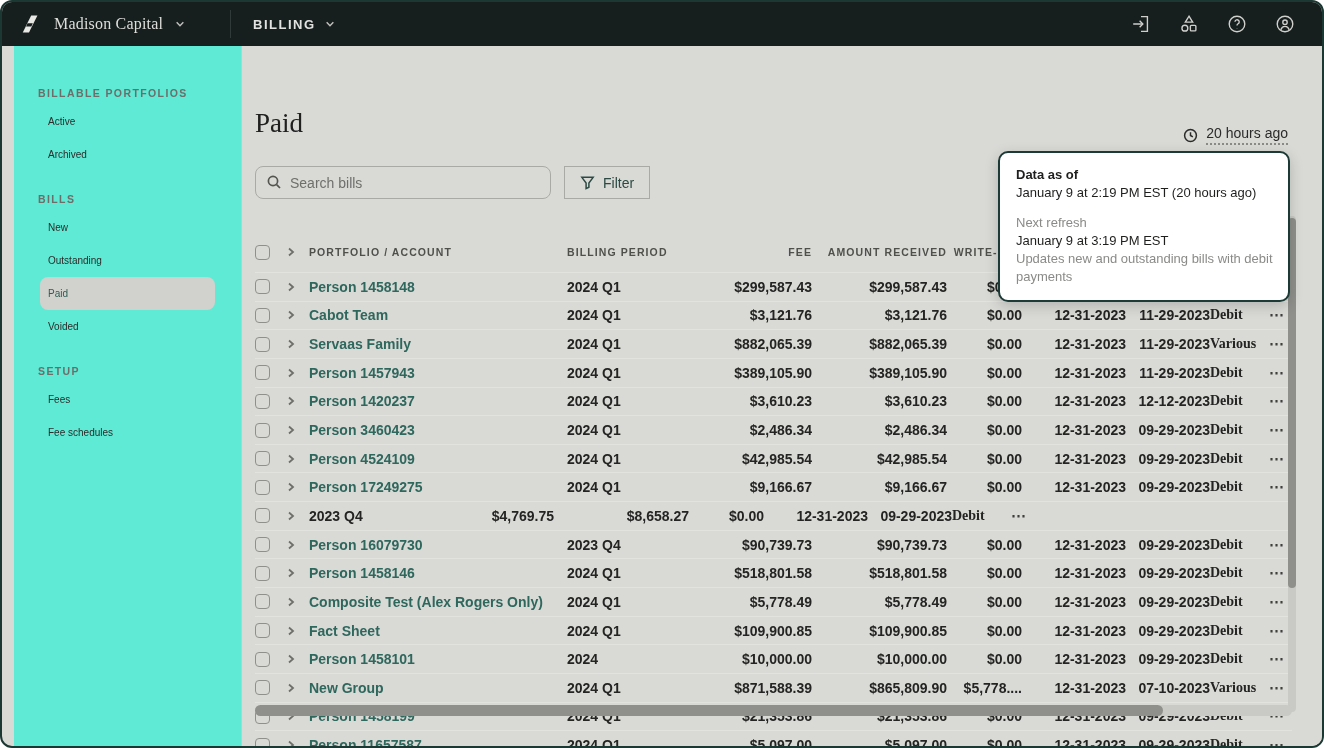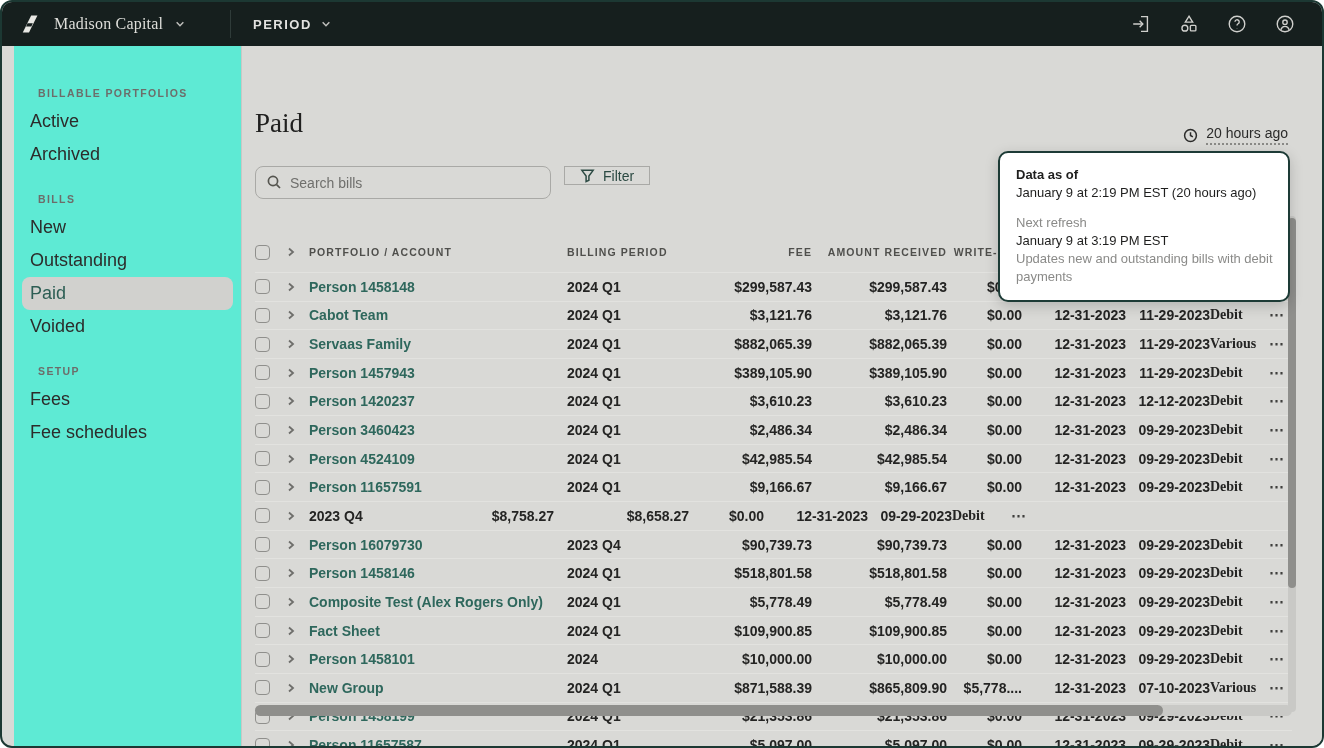--- a/index.html
+++ b/index.html
@@ -12,37 +12,37 @@
   .brand-name { font-family:"Liberation Serif",serif; font-size:16px; color:#dededa; letter-spacing:.2px; }
   .topbar-divider { position:absolute; left:228px; top:8px; bottom:8px; width:1px; background:#2f3b39; }
   .product { margin-left:23px; font-size:13px; letter-spacing:1.5px; color:#e2e2e0; font-weight:bold; display:flex; align-items:center; gap:9px; }
   .chev-down { width:10px; height:10px; fill:none; stroke:#bfbfbc; stroke-width:1.8; }
   .topbar-icons { margin-left:auto; display:flex; align-items:center; gap:26px; padding-right:26px; }
   .tb-icon { width:22px; height:22px; stroke:#cfcfcc; fill:none; stroke-width:1.5; cursor:pointer; }
 
   
   .sidebar { position:absolute; top:44px; left:12px; width:228px; bottom:0; background:#5eead4; border-right:1px solid #c8c8c5; padding-top:41px; z-index:10; }
   .side-section-label { font-size:10.5px; letter-spacing:1.4px; color:#6d6d6a; padding:0 24px; margin-bottom:6px; font-weight:bold; }
-  .side-item { height:33px; display:flex; align-items:center; font-size:18px; color:#2c2c2b; margin:0 8px; padding:0 8px; border-radius:8px; cursor:pointer; }
+  .side-item { height:33px; display:flex; align-items:center; font-size:10px; color:#2c2c2b; margin:0 26px; padding:0 8px; border-radius:8px; cursor:pointer; }
   .side-item.selected { background:#d1d1ce; color:#2d5e54; }
   .side-gap { height:22px; }
 
   
   .main { position:absolute; top:44px; left:229px; right:0; bottom:0; background:#d9d9d6; }
   .page-title { position:absolute; top:62px; left:24px; font-family:"Liberation Serif",serif; font-size:27px; font-weight:500; color:#20201f; }
   .updated { position:absolute; top:79px; right:34px; display:flex; align-items:center; gap:8px; cursor:pointer; }
   .updated svg { width:15px; height:15px; stroke:#2b2b2a; fill:none; stroke-width:1.6; }
   .updated-text { font-size:14px; color:#2b2b2a; border-bottom:2px dotted #8a8a87; padding-bottom:2px; }
 
   .controls { position:absolute; top:120px; left:24px; display:flex; }
   .search-box { position:relative; width:296px; height:33px; }
   .search-box input { width:100%; height:100%; border:1px solid #a9a9a6; border-radius:8px; background:transparent; padding:0 10px 0 34px; font-size:14px; color:#2c2c2b; outline:none; font-family:"Liberation Sans",sans-serif; }
   .search-box input::placeholder { color:#6f6f6c; }
   .search-icon { position:absolute; left:11px; top:8px; width:16px; height:16px; stroke:#55554f; fill:none; stroke-width:1.7; }
-  .filter-btn { margin-left:13px; height:19px; padding:0 15px; border:1px solid #a9a9a6; border-radius:0; background:transparent; display:flex; align-items:center; gap:8px; font-size:14px; font-weight:500; color:#2c4a43; cursor:pointer; font-family:"Liberation Sans",sans-serif; }
+  .filter-btn { margin-left:13px; height:33px; padding:0 15px; border:1px solid #a9a9a6; border-radius:0; background:transparent; display:flex; align-items:center; gap:8px; font-size:14px; font-weight:500; color:#2c4a43; cursor:pointer; font-family:"Liberation Sans",sans-serif; }
   .filter-btn svg { width:15px; height:15px; stroke:#2c4a43; fill:none; stroke-width:1.6; }
 
   
   .table { position:absolute; left:24px; right:30px; top:0; bottom:0; }
   .thead { position:absolute; top:190px; left:0; right:0; height:32px; display:flex; align-items:center; }
   .th { font-size:10.5px; letter-spacing:1.1px; color:#4f4f4c; font-weight:bold; white-space:nowrap; }
   .tbody { position:absolute; top:226px; left:0; right:0; }
   .tr { height:28.65px; display:flex; align-items:center; border-top:1px solid #e2e2df; font-size:14px; color:#242423; }
   .c-cb { width:20px; margin-right:10px; flex:none; display:flex; align-items:center; }
   .checkbox { width:15px; height:15px; border:1.5px solid #8f8f8c; border-radius:4px; background:transparent; cursor:pointer; }
@@ -85,21 +85,21 @@
         <path fill="#e8e8e4" d="M12.2 2.8 L19 2.8 L9.8 21.2 L3 21.2 Z"></path>
         <path fill="#161f1e" d="M8.2 11.2 L14 11.2 L12.4 14.6 L6.6 14.6 Z"></path>
       </svg>
       <span class="brand-name">Madison Capital</span>
       <svg class="chev-down" viewBox="0 0 12 12">
           <polyline points="2,4 6,8 10,4"></polyline>
         </svg>
     </div>
     <div class="topbar-divider"></div>
     <div class="product">
-      <span>PERIOD</span>
+      <span>BILLING</span>
       <svg class="chev-down" viewBox="0 0 12 12">
           <polyline points="2,4 6,8 10,4"></polyline>
         </svg>
     </div>
     <div class="topbar-icons">
       <svg class="tb-icon" viewBox="0 0 24 24">
           <path d="M12 4 h7 v16 h-7"></path>
           <path d="M3.5 12 h10.5"></path>
           <path d="M10.5 8.5 L14 12 L10.5 15.5"></path>
         </svg>
@@ -320,41 +320,41 @@
           </div>
           <div class="tr">
             <span class="c-cb">
               <span class="checkbox"></span>
             </span>
             <span class="c-chev">
               <svg viewBox="0 0 12 12">
                 <polyline points="4,2.5 8,6 4,9.5" fill="none"></polyline>
               </svg>
             </span>
-            <span class="c-portfolio"><span class="portfolio-link">Person 11657591</span></span>
+            <span class="c-portfolio"><span class="portfolio-link">Person 17249275</span></span>
             <span class="c-period">2024 Q1</span>
             <span class="c-fee">$9,166.67</span>
             <span class="c-received">$9,166.67</span>
             <span class="c-write_off">$0.00</span>
             <span class="c-date_1">12-31-2023</span>
             <span class="c-date_2">09-29-2023</span>
             <span class="c-payment">Debit</span>
             <span class="c-menu"><span class="dots">⋯</span></span>
           </div>
           <div class="tr">
             <span class="c-cb">
               <span class="checkbox"></span>
             </span>
             <span class="c-chev">
               <svg viewBox="0 0 12 12">
                 <polyline points="4,2.5 8,6 4,9.5" fill="none"></polyline>
               </svg>
             </span>
             <span class="c-period">2023 Q4</span>
-            <span class="c-fee">$8,758.27</span>
+            <span class="c-fee">$4,769.75</span>
             <span class="c-received">$8,658.27</span>
             <span class="c-write_off">$0.00</span>
             <span class="c-date_1">12-31-2023</span>
             <span class="c-date_2">09-29-2023</span>
             <span class="c-payment">Debit</span>
             <span class="c-menu"><span class="dots">⋯</span></span>
           </div>
           <div class="tr">
             <span class="c-cb">
               <span class="checkbox"></span>

